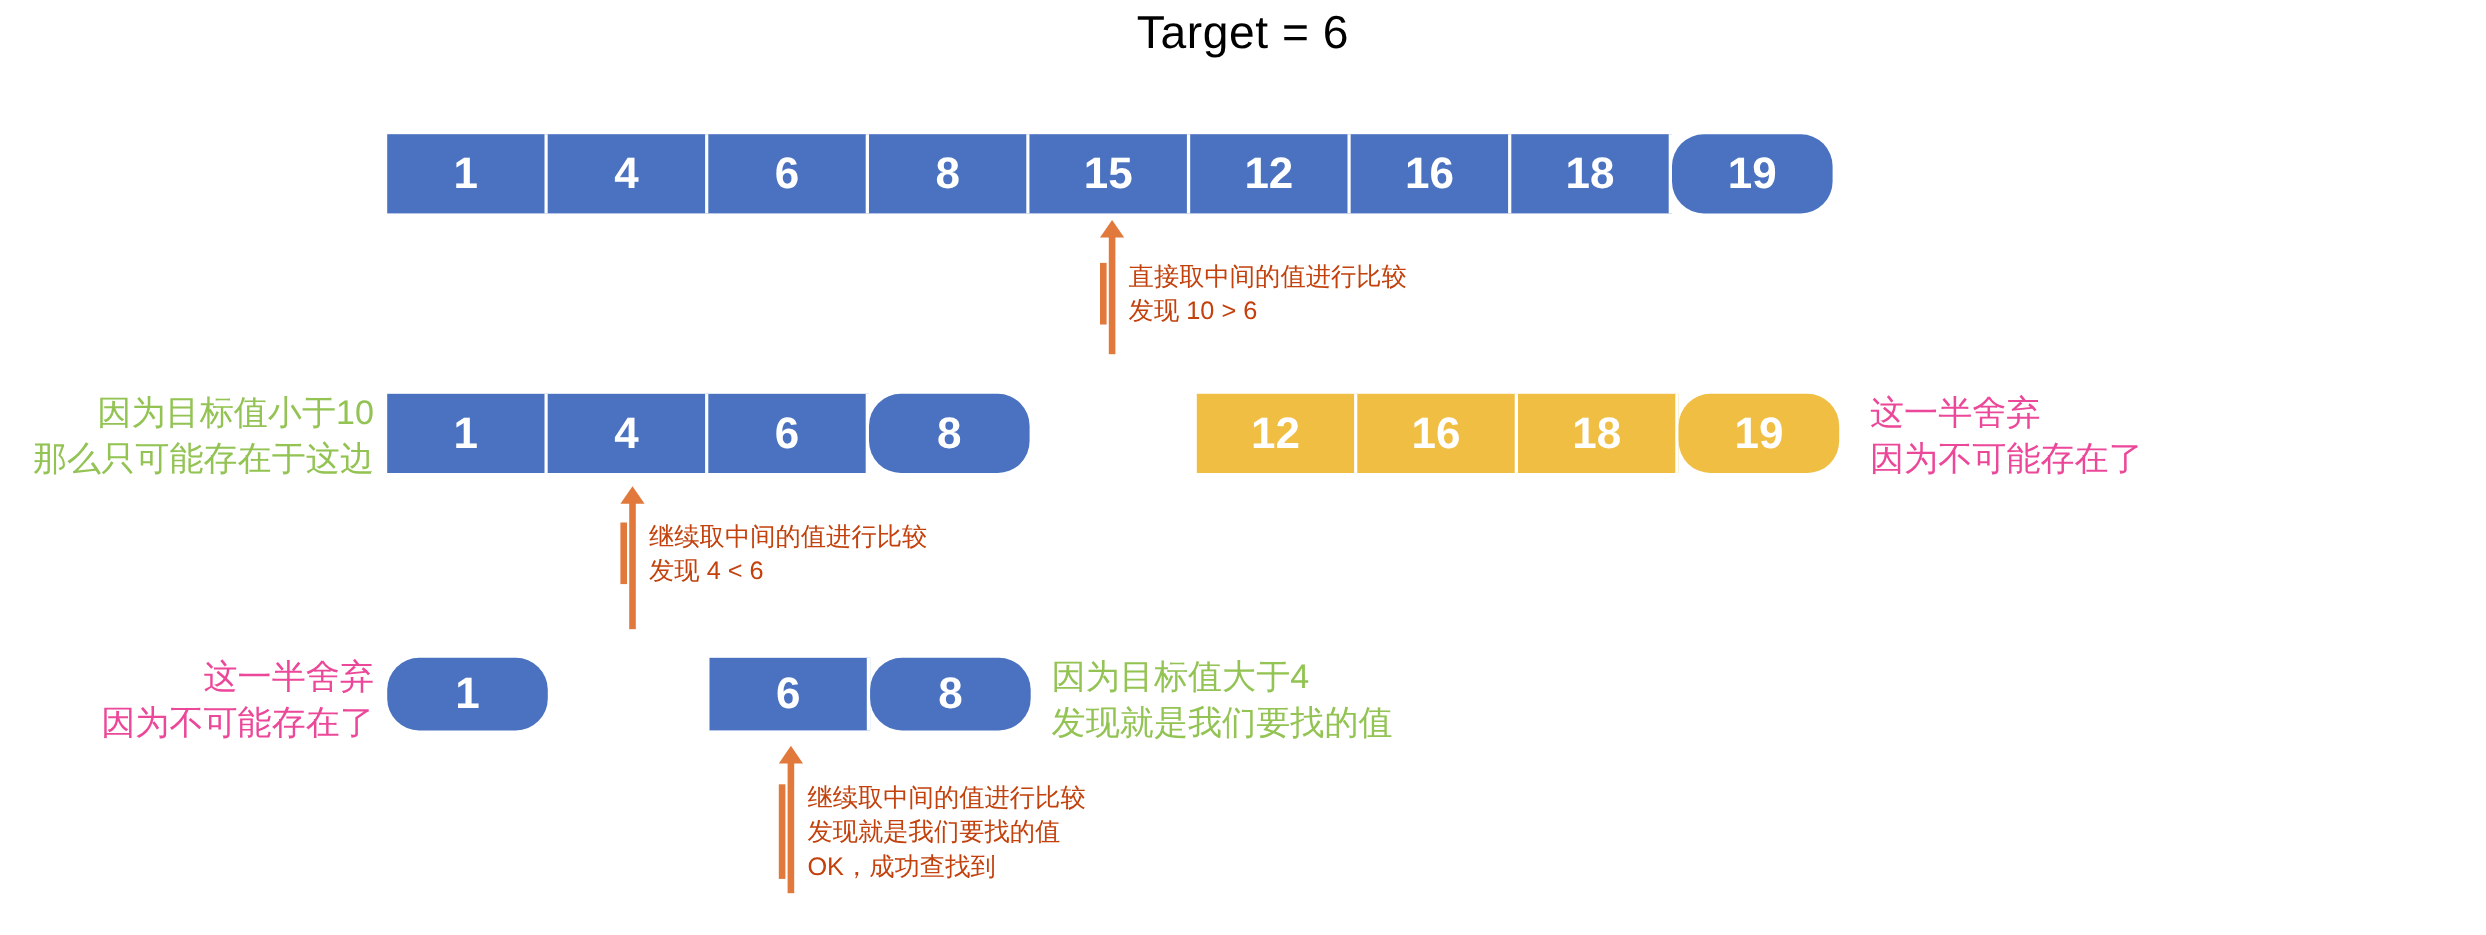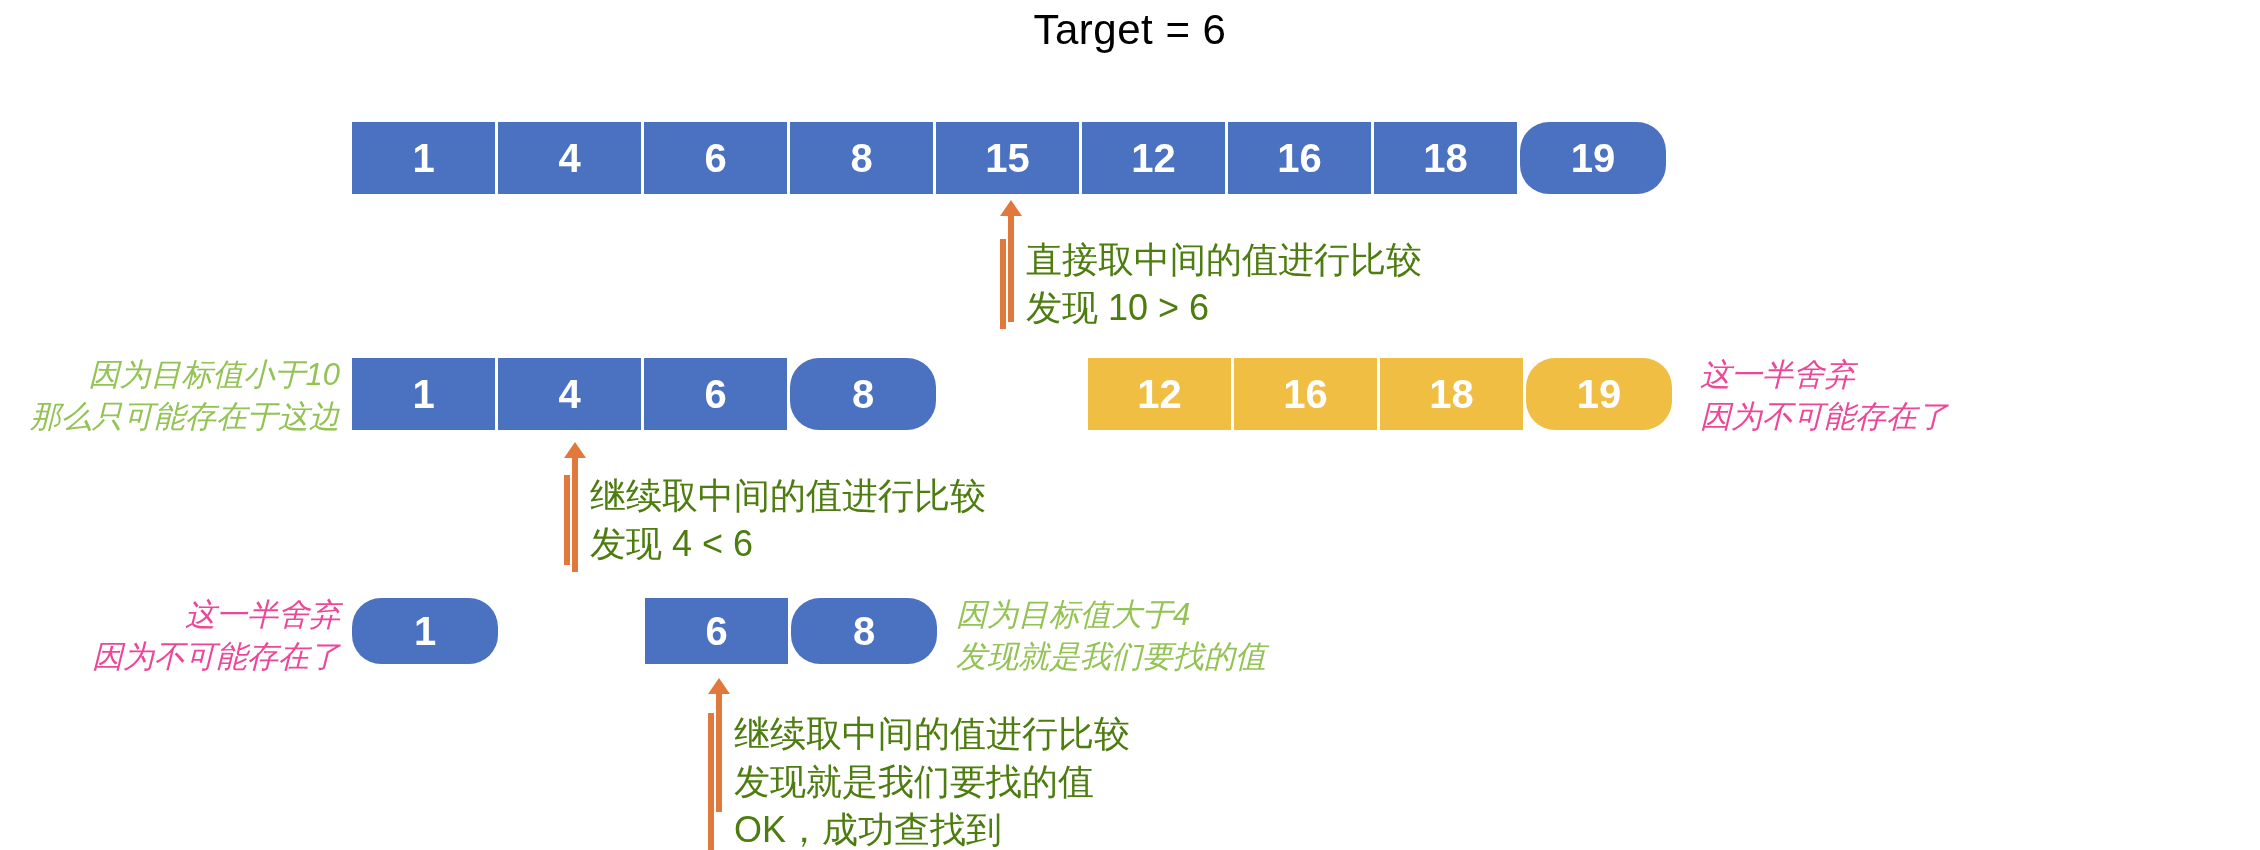--- a/index.html
+++ b/index.html
@@ -88,44 +88,43 @@
     border-right: 11px solid transparent;
     border-bottom: 16px solid #e2793c;
   }
   #arrow1 { left: 1000px; top: 200px; height: 122px; }
   #arrow2 { left: 564px; top: 442px; height: 130px; }
   #arrow3 { left: 708px; top: 678px; height: 134px; }
 
   
   .note {
     position: absolute;
-    font-size: 36px;
+    font-size: 23px;
     line-height: 1.34;
-    color: #4d7c0f;
+    color: #c2410c;
     white-space: pre;
   }
   .note.barred { padding-left: 26px; }
   .note.barred::before {
     content: "";
     position: absolute;
     left: 0; top: 3px; bottom: 3px;
     width: 6px;
     background: #e2793c;
   }
   #note1 { left: 1000px; top: 236px; }
   #note3 { left: 708px; top: 710px; }
   #note2 { left: 564px; top: 472px; padding-left: 26px; }
 
   
   .side-label {
     position: absolute;
     font-size: 31px;
     line-height: 1.36;
     white-space: pre;
-    font-style: italic;
   }
   .keep-label   { color: #92c353; }
   .discard-label{ color: #ec4899; }
   .align-right  { text-align: right; }
   .align-left   { text-align: left; }
 
   #label-keep-1    { left: 20px;   top: 354px; width: 320px; }
   #label-discard-1 { left: 1700px; top: 354px; width: 420px; }
   #label-discard-2 { left: 20px;   top: 594px; width: 320px; }
   #label-keep-2    { left: 956px;  top: 594px; width: 460px; }

